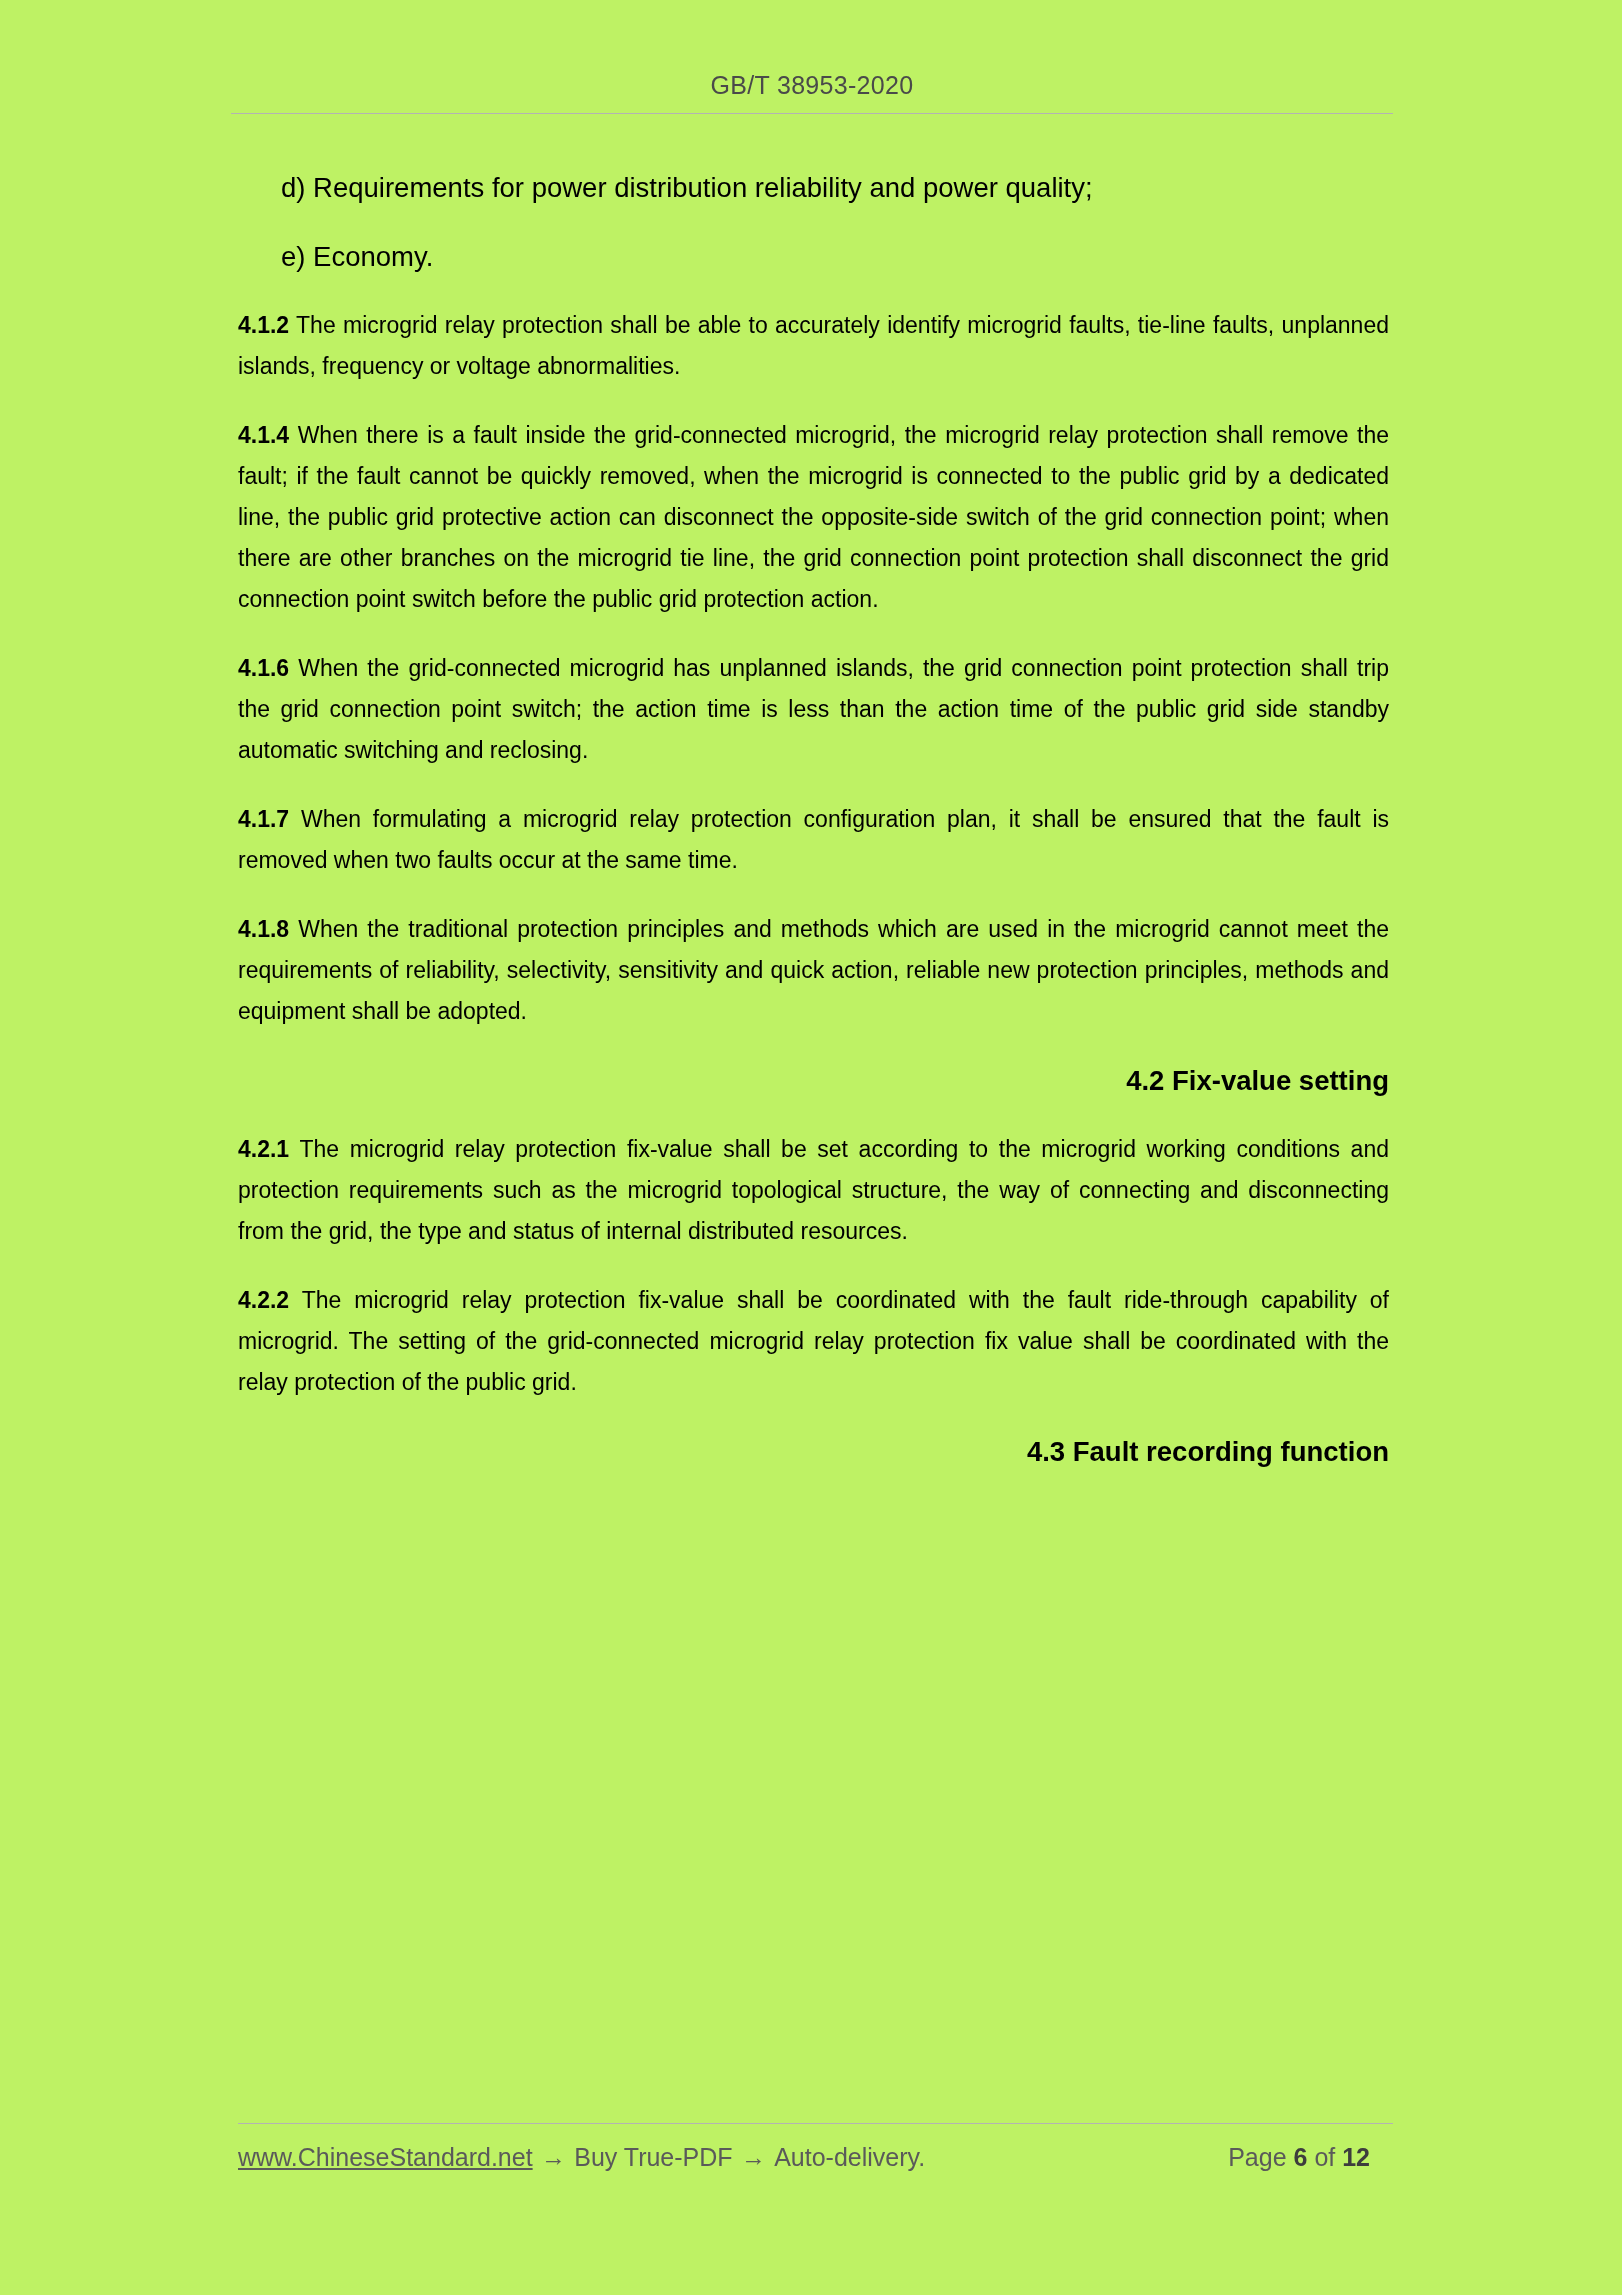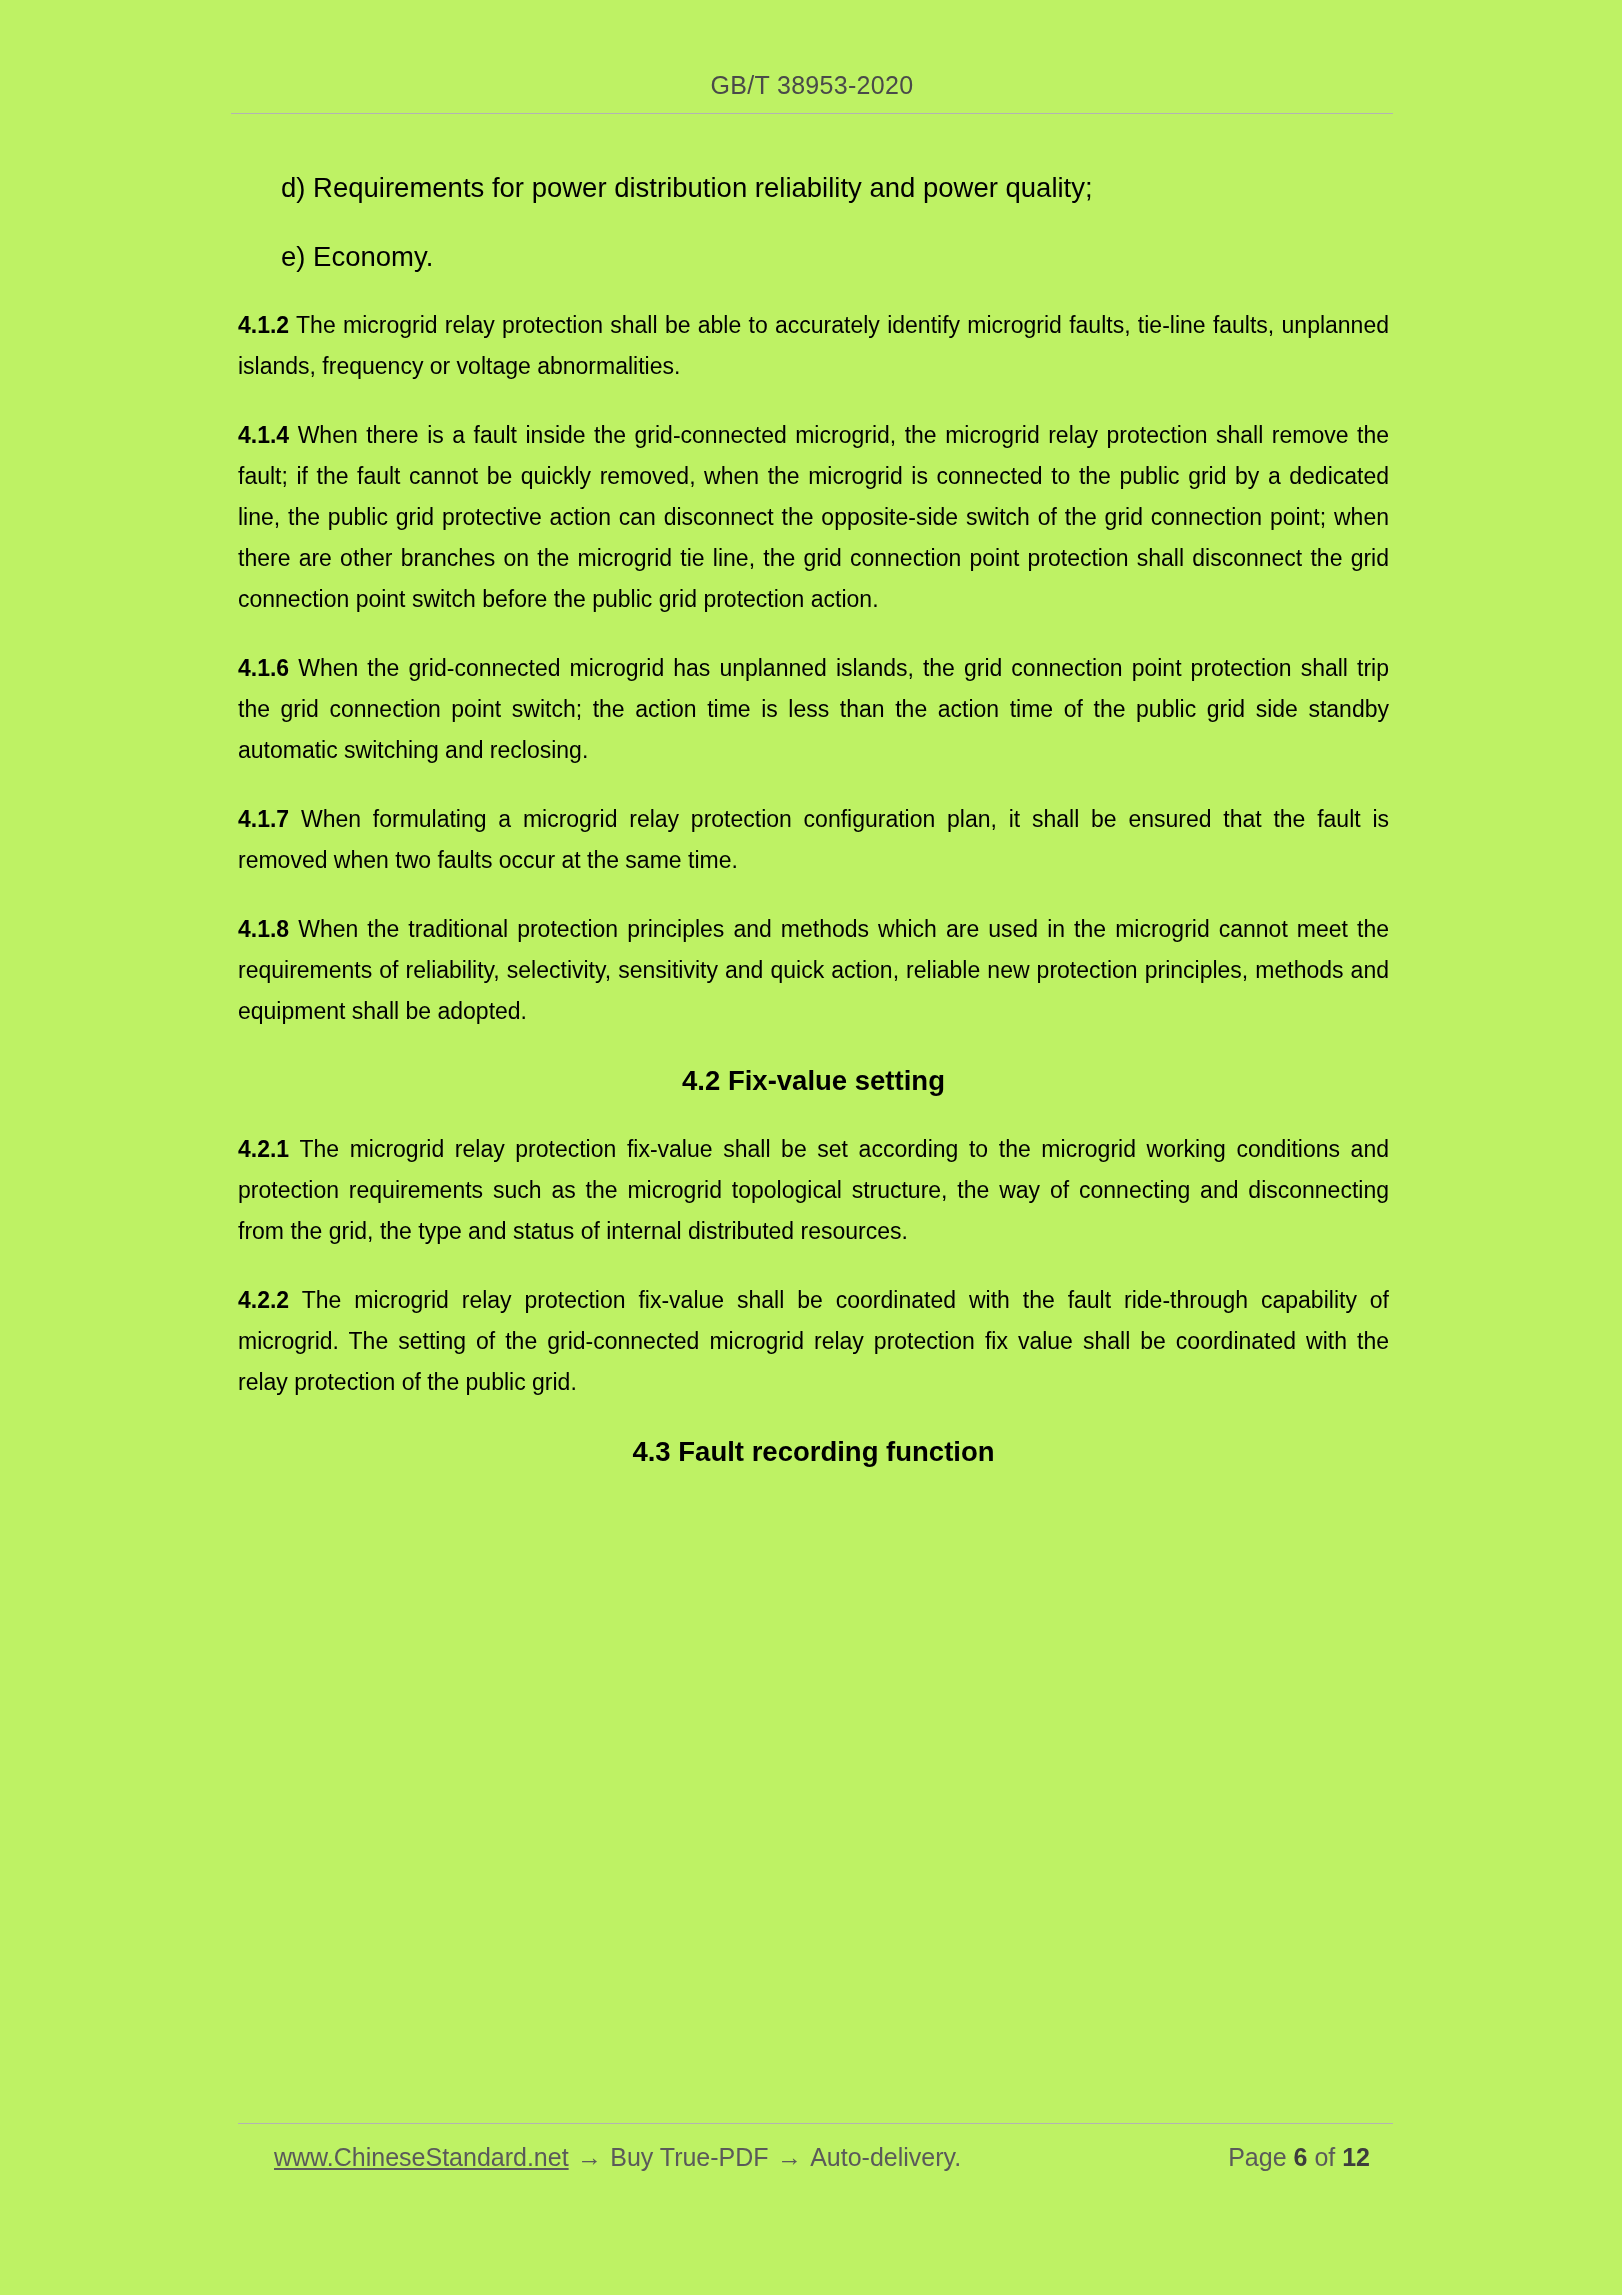--- a/index.html
+++ b/index.html
@@ -70,21 +70,21 @@
     margin: 0 0 28px 0;
     padding-left: 43px;
     text-align: left;
   }
   .heading {
     font-size: 27.5px;
     line-height: 41px;
     font-weight: bold;
     color: #000000;
     margin: 0 0 28px 0;
-    text-align: center;
+    text-align: right;
   }
 
   
   .page-footer {
     position: absolute;
     left: 238px;
     top: 2123px;
     width: 1155px;
   }
   .footer-rule {
@@ -97,21 +97,20 @@
     display: flex;
     align-items: baseline;
     font-size: 25px;
     color: #5a5a5a;
     line-height: 1.2;
   }
   .footer-left {
     display: flex;
     align-items: flex-start;
     white-space: pre;
-    margin-left: 36px;
   }
   .footer-site {
     text-decoration: underline;
     color: #5a5a5a;
   }
   .footer-arrow {
     padding: 0 8.3px;
     color: #5a5a5a;
   }
   .footer-right {

